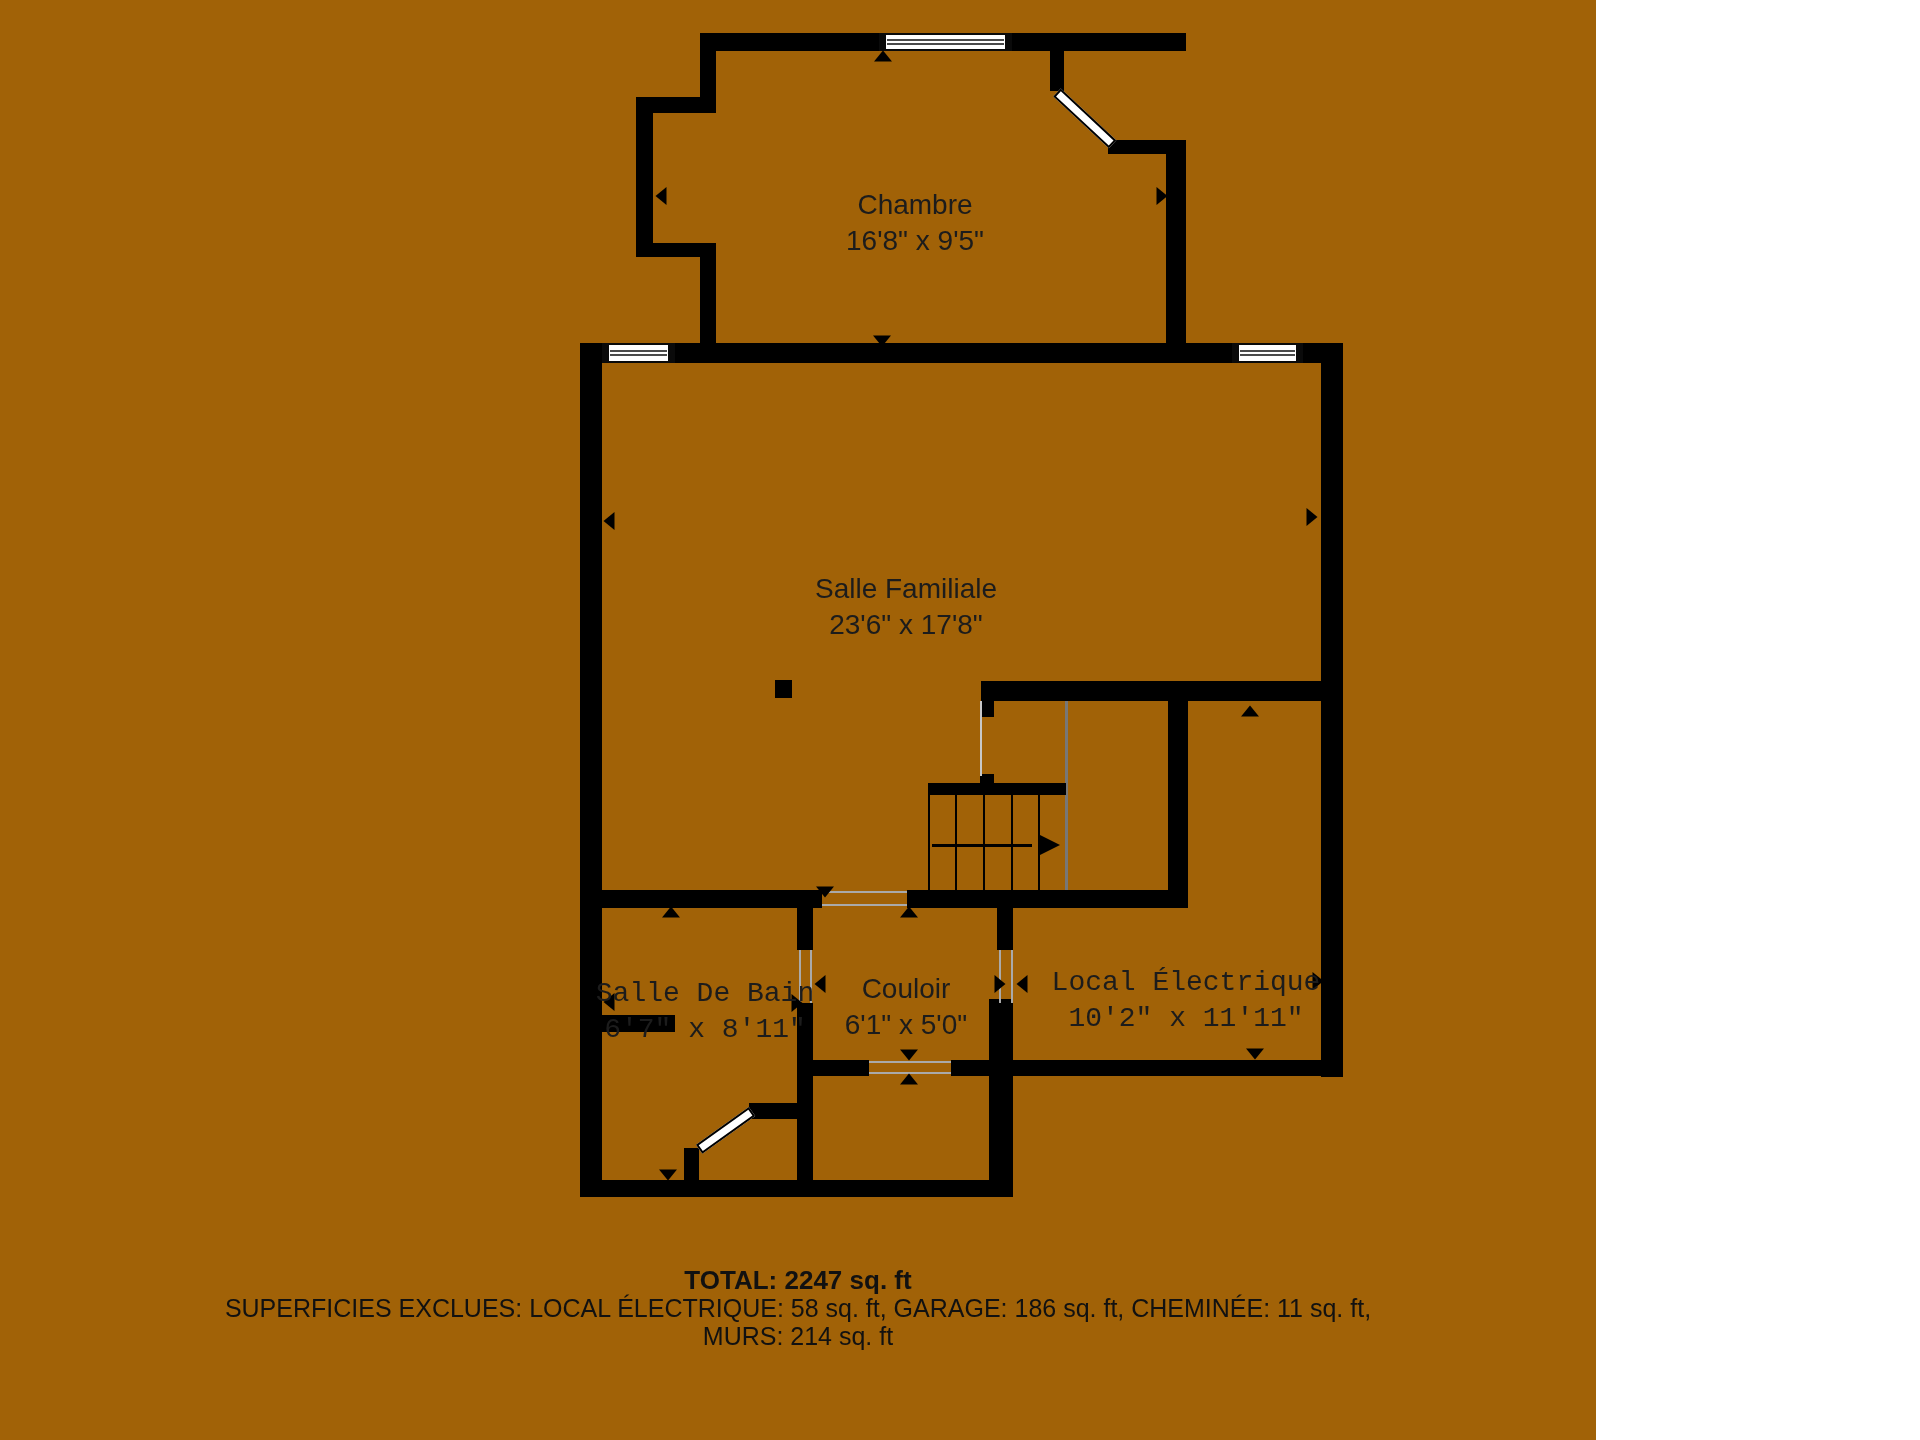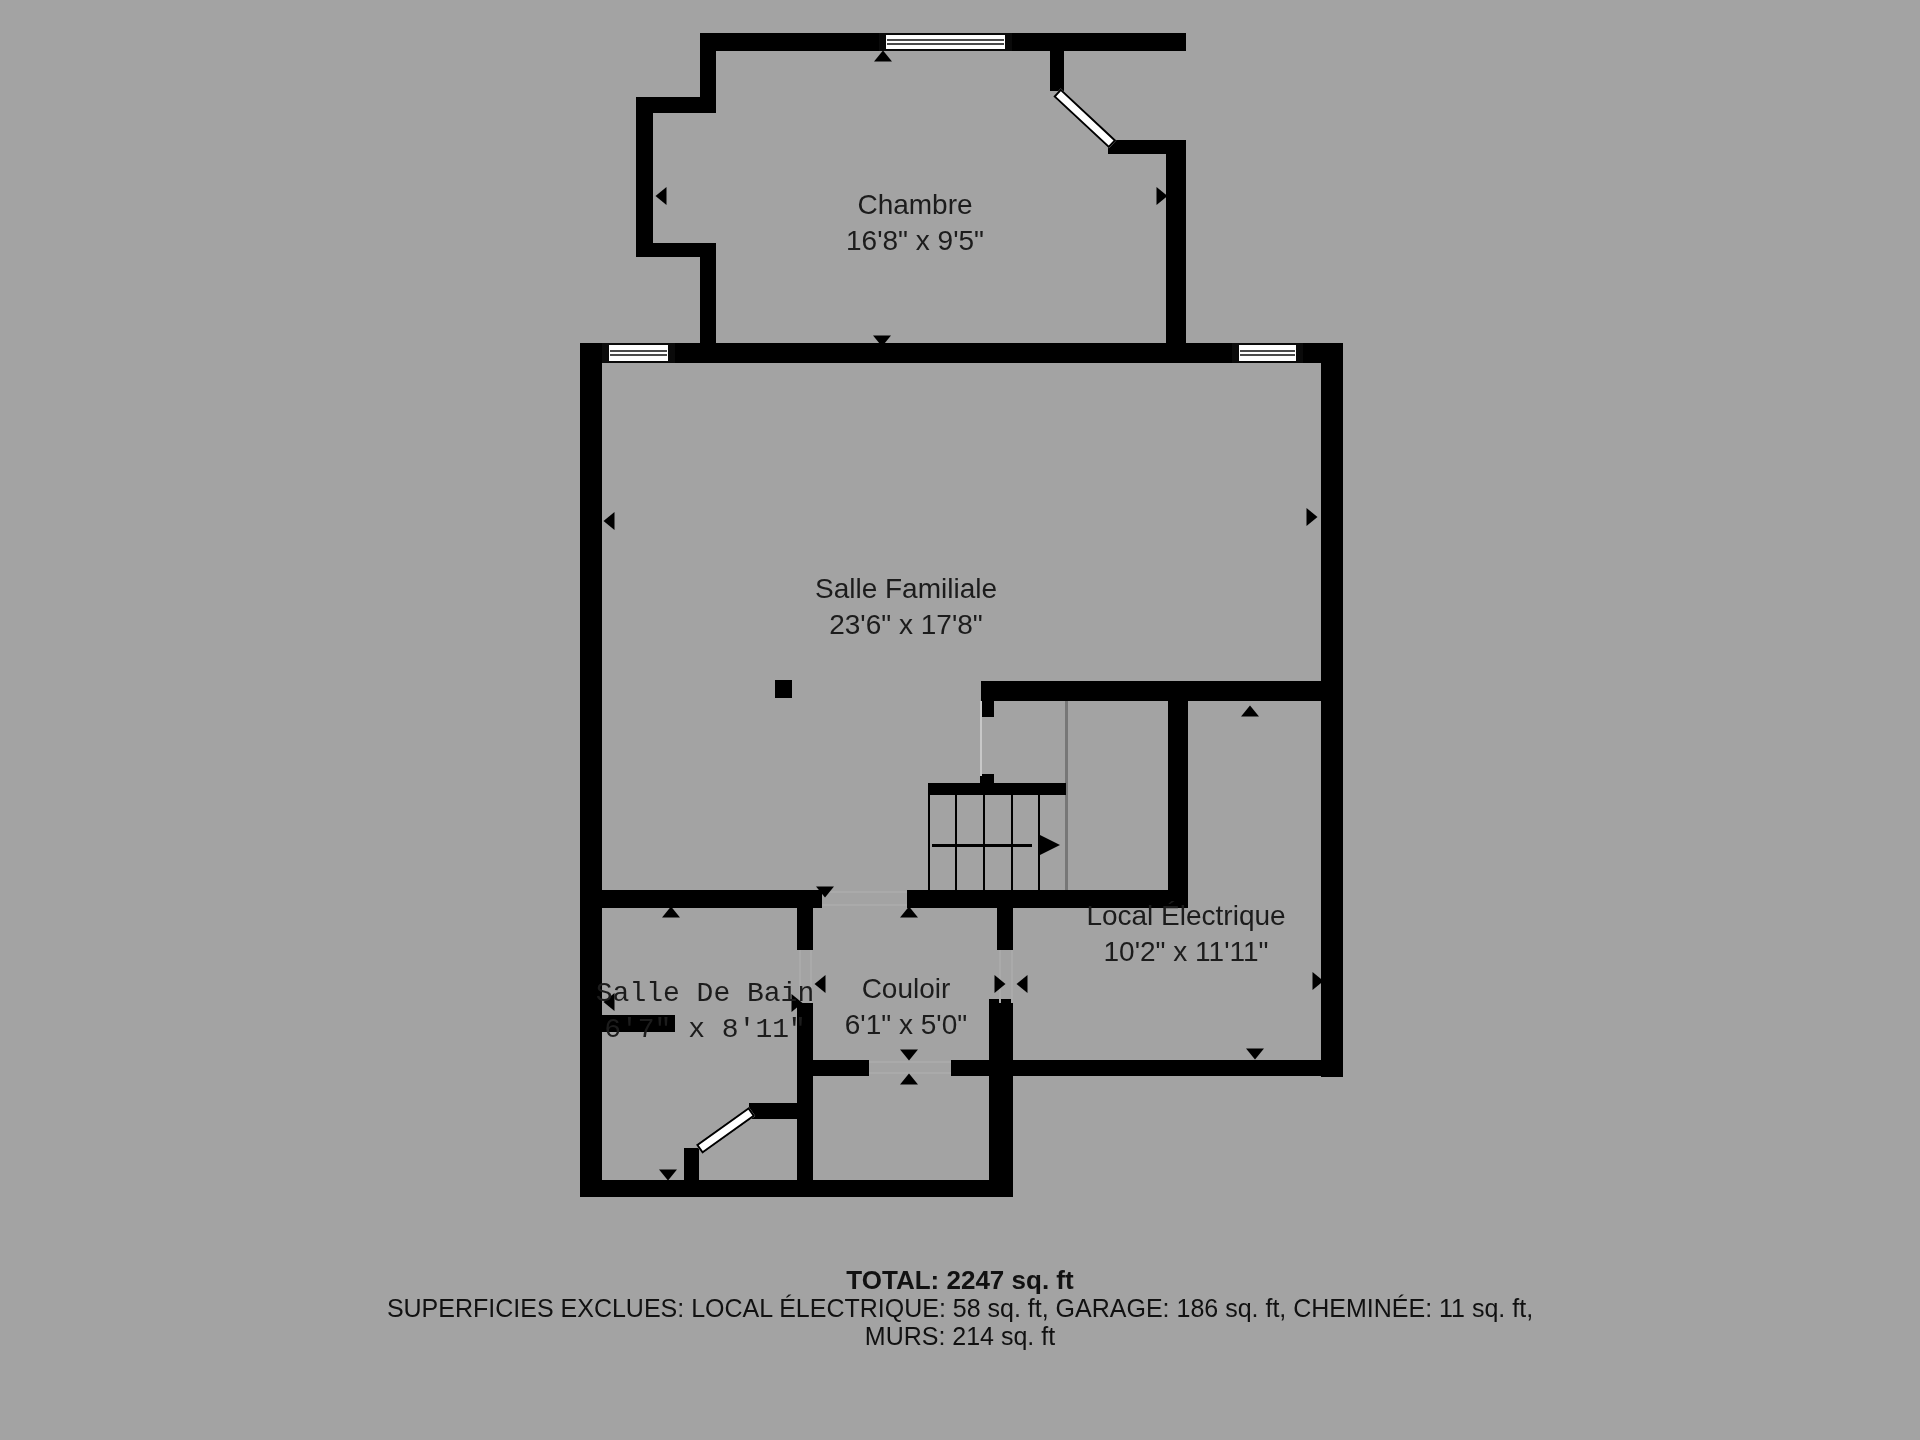--- a/index.html
+++ b/index.html
@@ -1,17 +1,17 @@
 <!DOCTYPE html>
 <html><head>
 <meta charset="utf-8">
 <style>
   html,body{margin:0;padding:0;background:#fff;}
   body{width:1920px;height:1440px;font-family:"Liberation Sans",sans-serif;}
-  #plan{position:relative;width:1920px;height:1440px;background:#a3a3a3;overflow:hidden;}
+  #plan{position:relative;width:1596px;height:1440px;background:#a16207;overflow:hidden;}
   .wall{position:absolute;background:#000;}
   .window{position:absolute;background:#fff;border:2px solid #0a0a0a;box-sizing:border-box;}
   .window .cap{position:absolute;top:0;bottom:0;width:5px;background:#0a0a0a;}
   .window .capL{left:0;} .window .capR{right:0;}
   .window .mid{position:absolute;left:6px;right:6px;top:50%;height:6px;margin-top:-3px;
                border-top:2px solid #4a4a4a;border-bottom:2px solid #4a4a4a;box-sizing:border-box;}
   .door{position:absolute;height:11px;background:#fff;border:2px solid #000;box-sizing:border-box;transform-origin:0 50%;}
   .rail{position:absolute;}
   .gapline{position:absolute;background:#aaa;}
   .post{position:absolute;background:#000;}
@@ -132,21 +132,21 @@
     <div>23'6" x 17'8"</div>
   </div>
   <div class="room-label" style="left:705px;top:1012px;font-family:Liberation Mono, monospace;">
     <div>Salle De Bain</div>
     <div>6'7" x 8'11"</div>
   </div>
   <div class="room-label" style="left:906px;top:1007px;">
     <div>Couloir</div>
     <div>6'1" x 5'0"</div>
   </div>
-  <div class="room-label" style="left:1186px;top:934px;">
+  <div class="room-label" style="left:1186px;top:1001px;font-family:Liberation Mono, monospace;">
     <div>Local Électrique</div>
     <div>10'2" x 11'11"</div>
   </div>
 
   <div id="summary">
     <div class="line total">TOTAL: 2247 sq. ft</div>
     <div class="line">SUPERFICIES EXCLUES: LOCAL ÉLECTRIQUE: 58 sq. ft, GARAGE: 186 sq. ft, CHEMINÉE: 11 sq. ft,</div>
     <div class="line">MURS: 214 sq. ft</div>
   </div>
 </div>

